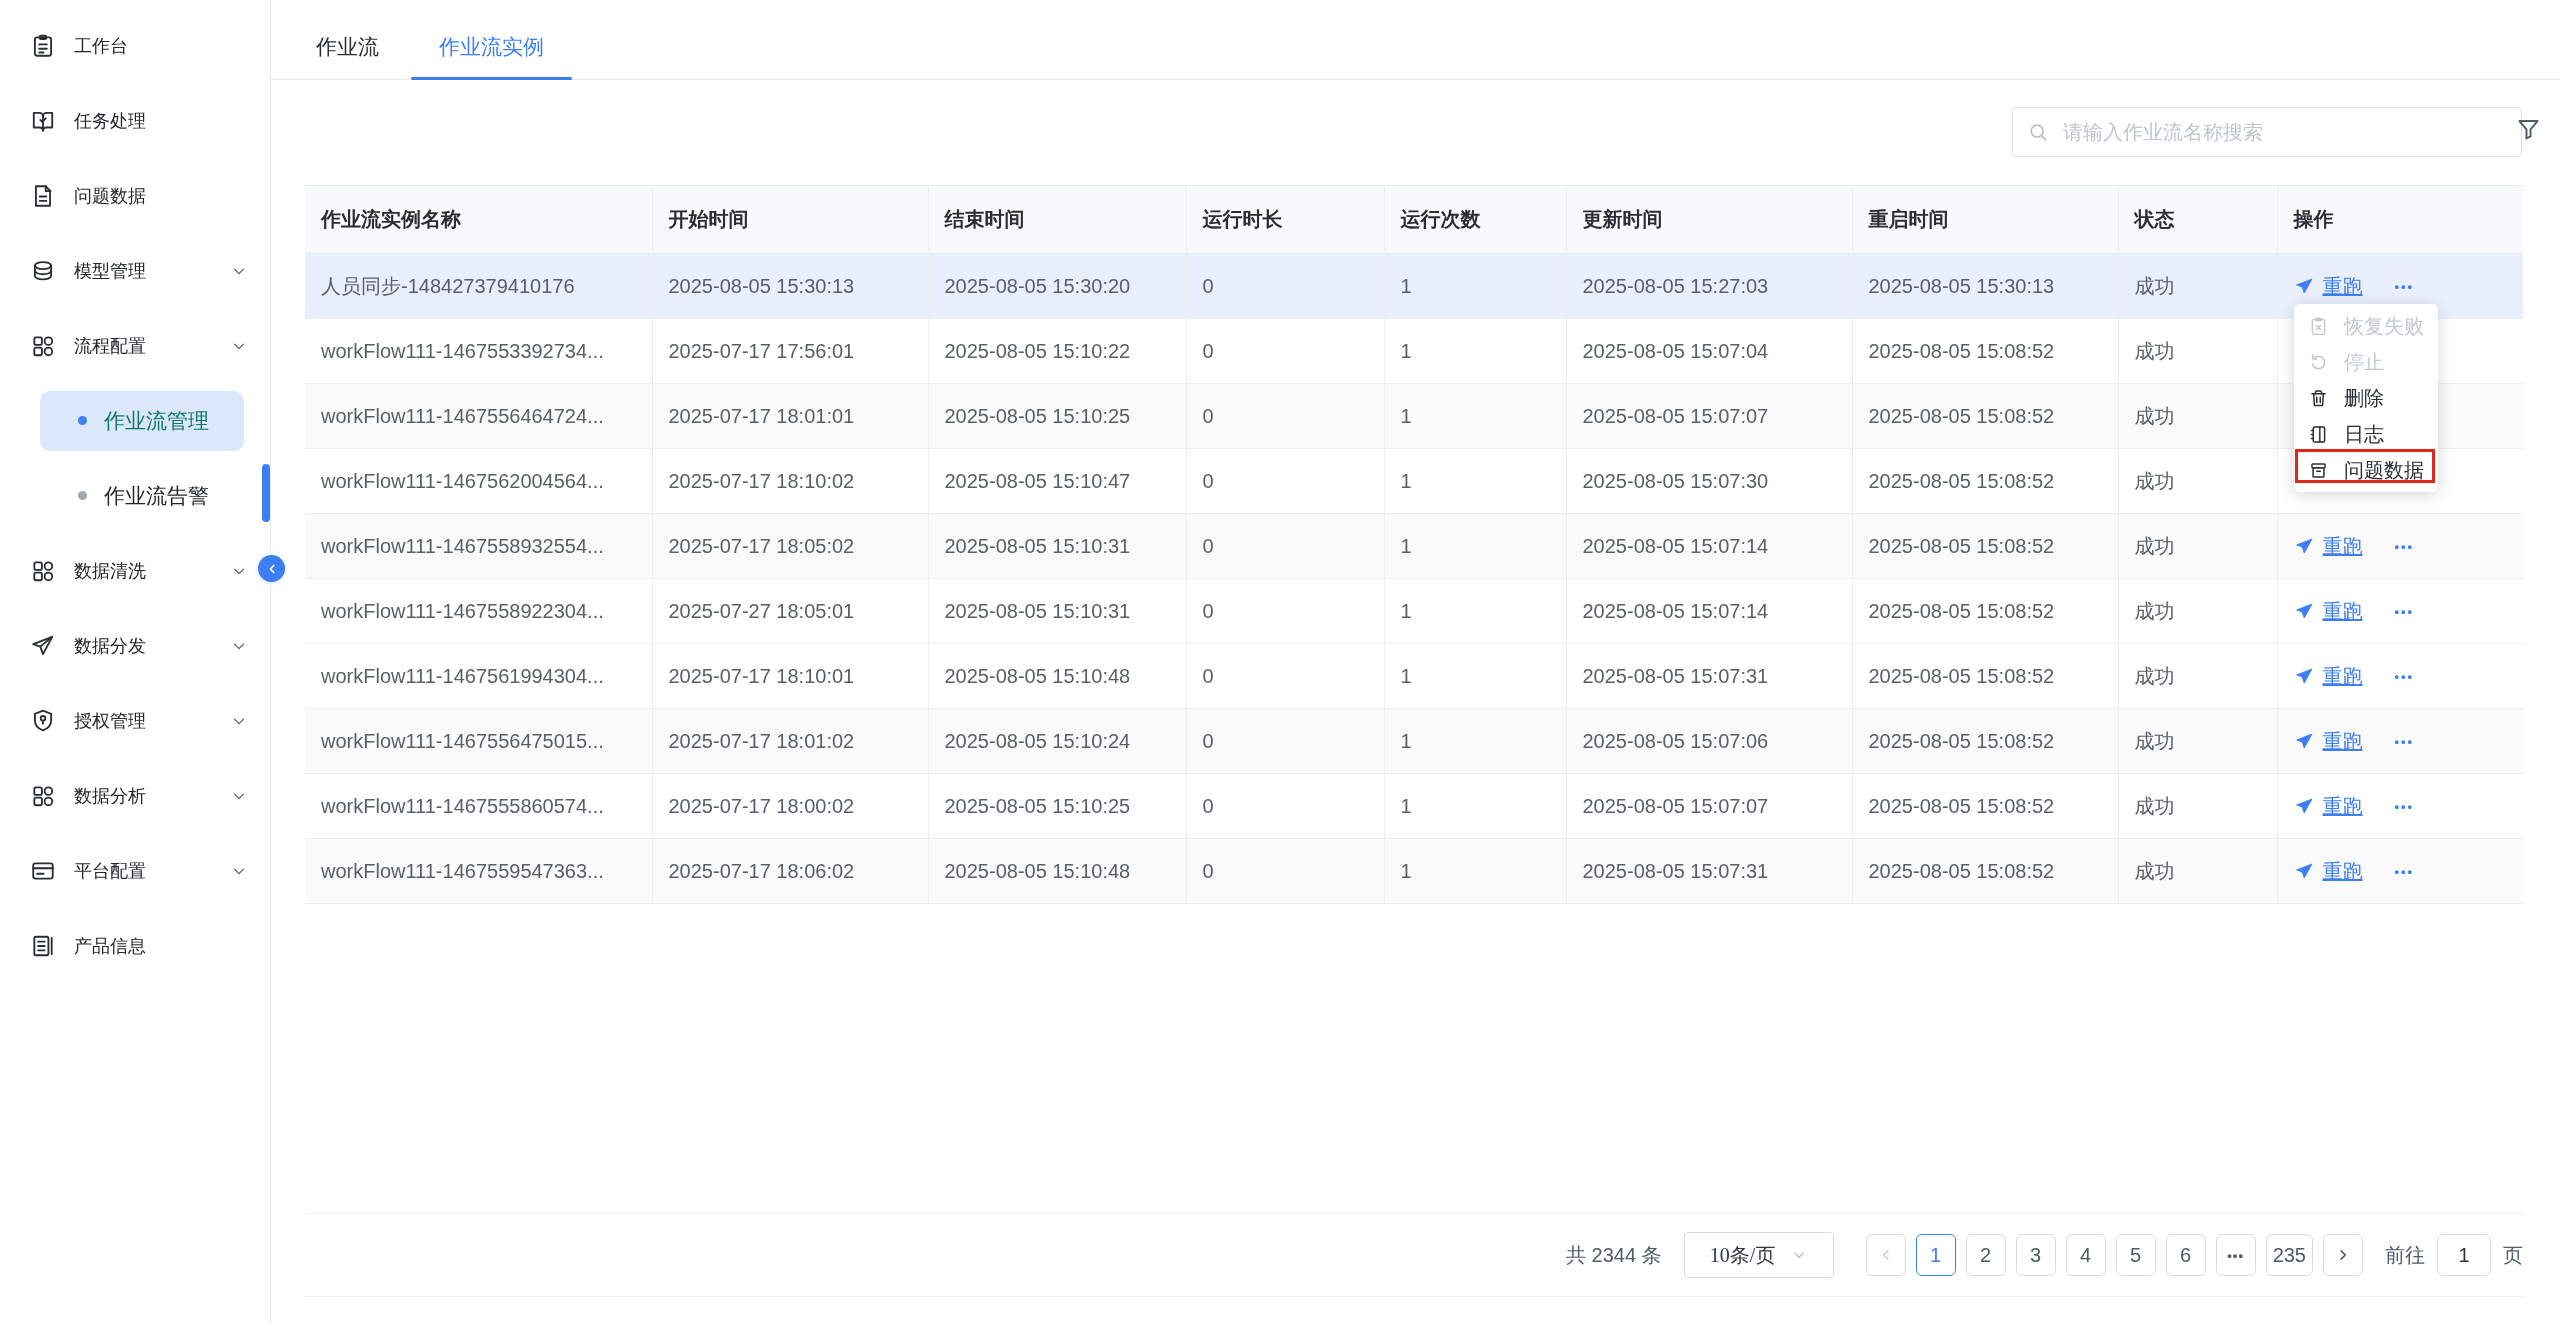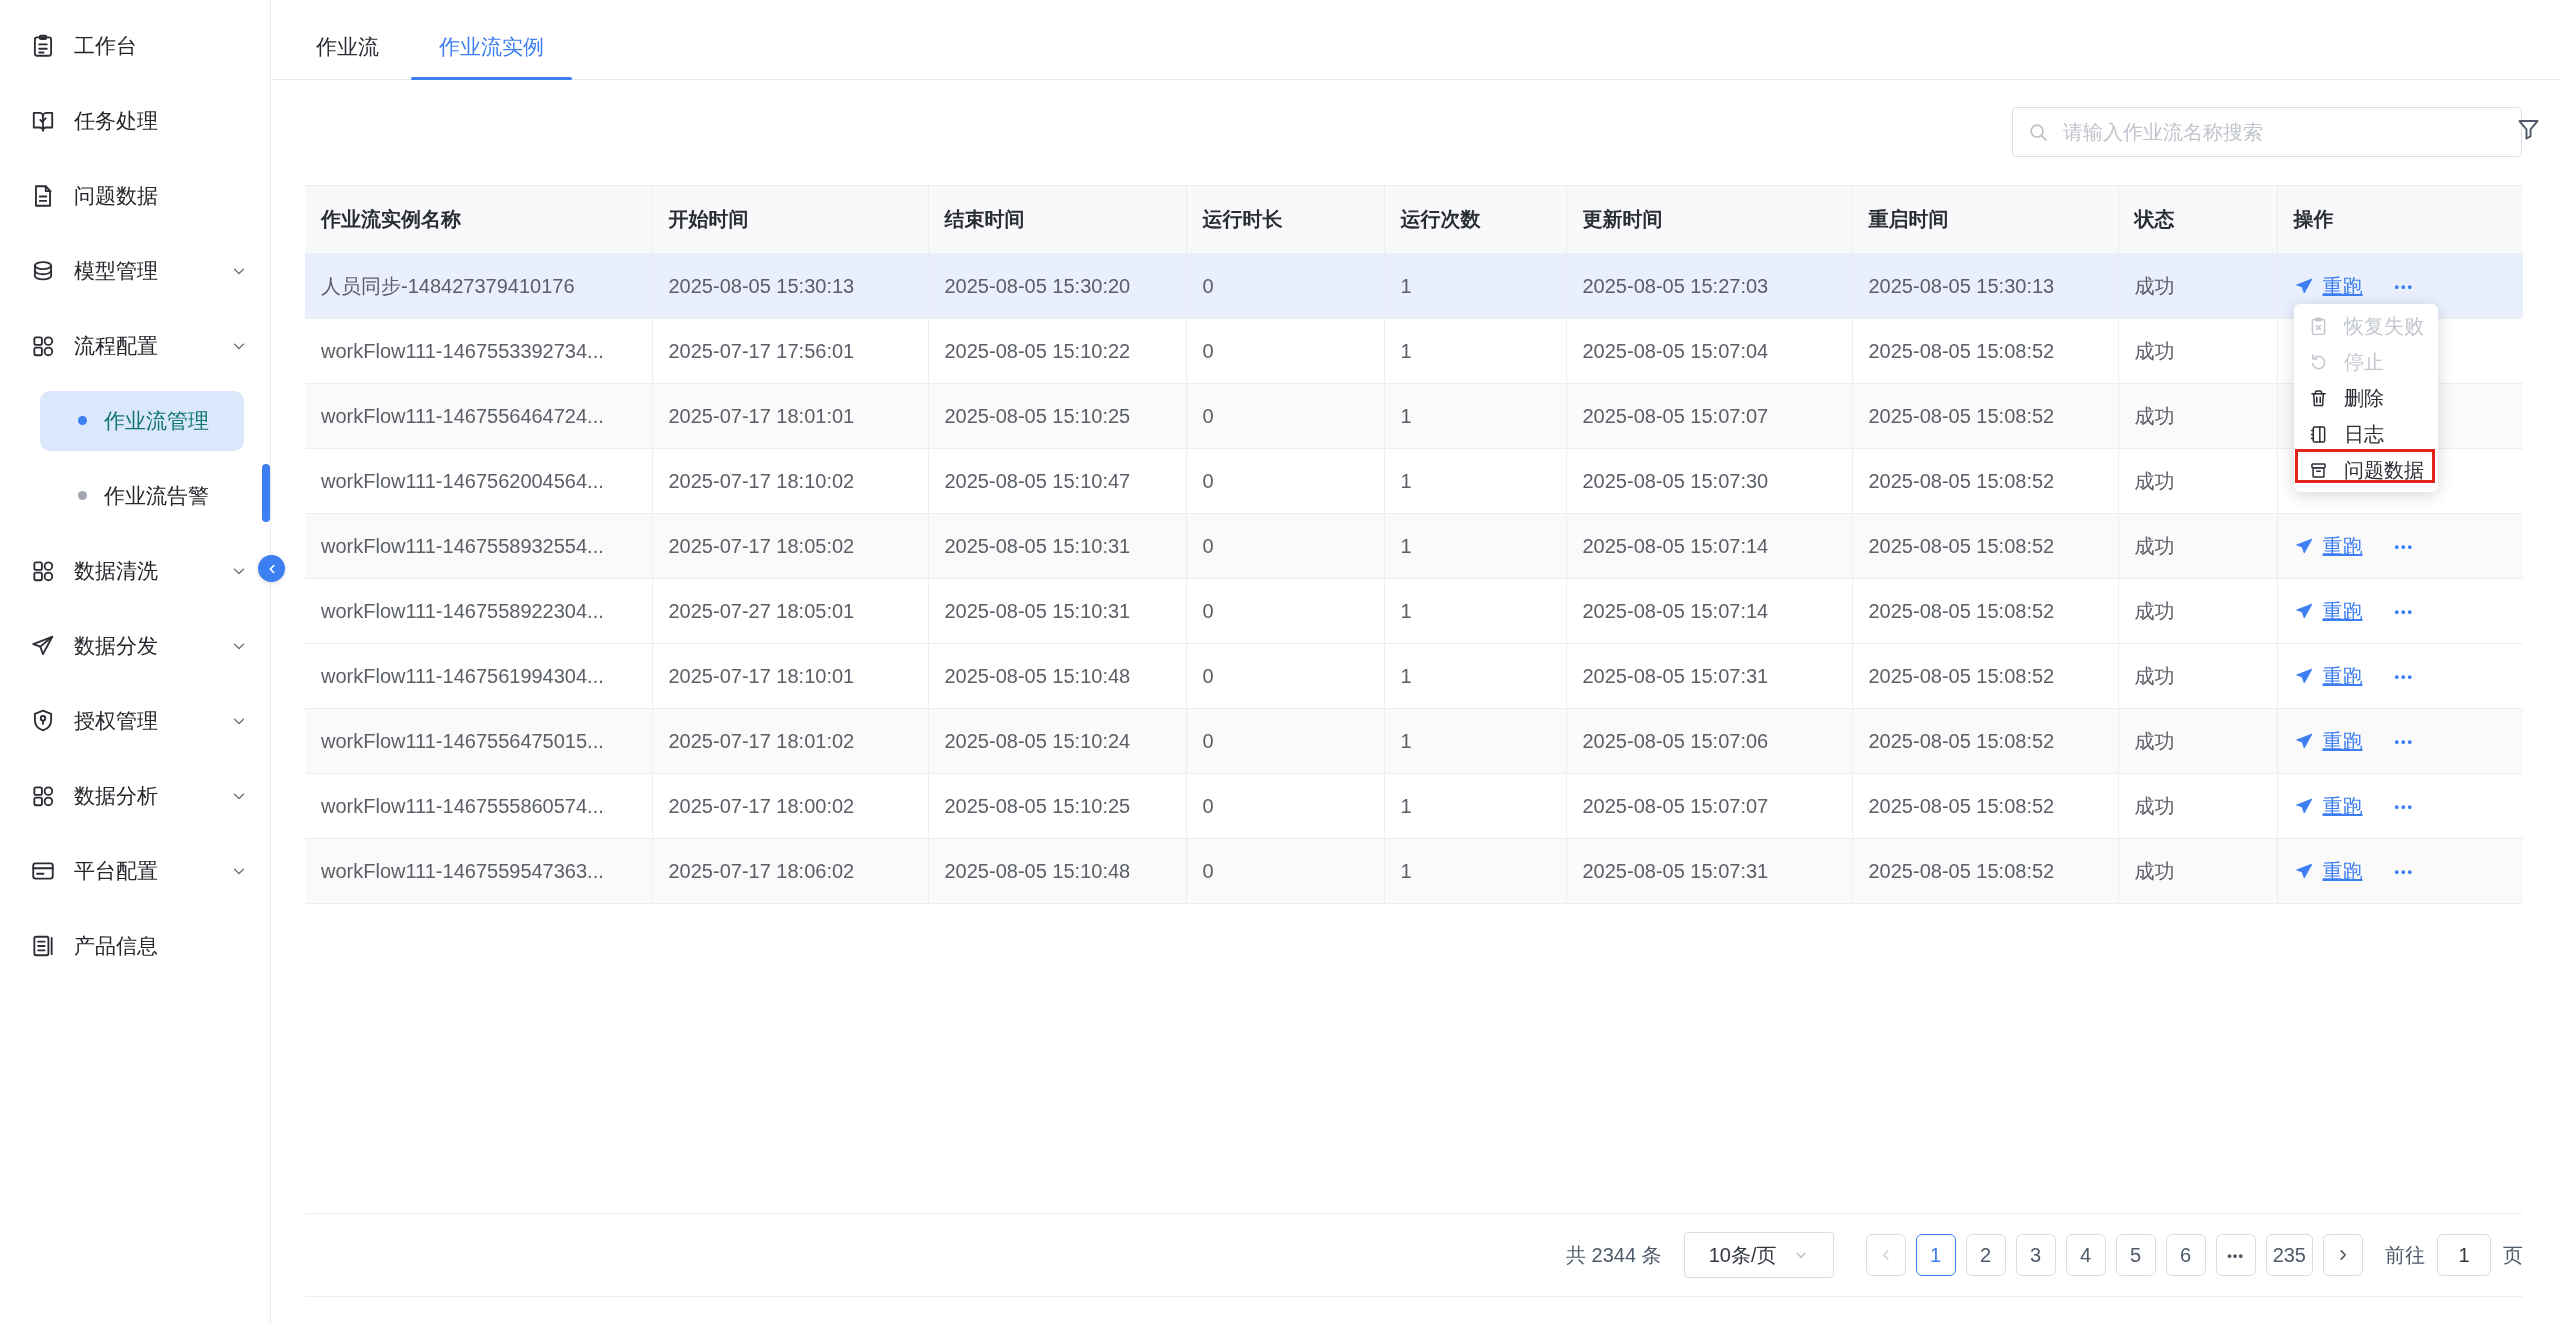--- a/index.html
+++ b/index.html
@@ -11,21 +11,21 @@
   }
   svg { display:block; }
 
   
   .sidebar {
     position:absolute; left:0; top:0; width:271px; height:1323px;
     border-right:1px solid #eaebee; background:#fff; padding-top:8px; z-index:20;
   }
   .side-item {
     height:75px; display:flex; align-items:center;
-    padding:0 22px 0 30px; font-size:21px; color:#23262b; cursor:pointer;
+    padding:0 22px 0 30px; font-size:18px; color:#23262b; cursor:pointer;
   }
   .side-item .ic { width:26px; height:26px; margin-right:18px; flex:none; color:#2a2d33; }
   .side-item .lbl { flex:1; white-space:nowrap; }
   .chev { width:18px; height:18px; color:#5f646c; flex:none; }
   .chev.up svg { transform:rotate(180deg); }
 
   .side-sub { height:75px; display:flex; align-items:center; padding:0 26px 0 40px; cursor:pointer; }
   .side-sub .inner {
     flex:1; height:60px; display:flex; align-items:center;
     padding-left:38px; border-radius:10px; font-size:21px; color:#23262b;
@@ -104,21 +104,21 @@
   
   .footer {
     position:absolute; left:34px; top:1213px; width:2218px; height:84px;
     border-top:1px solid #edeef2; border-bottom:1px solid #edeef2;
     display:flex; align-items:center; justify-content:flex-end; gap:10px;
     font-size:20px; color:#4e5969; background:#fff;
   }
   .total { margin-right:12px; color:#4e5969; }
   .psel {
     width:150px; height:46px; border:1px solid #d9dce1; border-radius:4px;
-    display:flex; align-items:center; justify-content:center; gap:16px; color:#303540; cursor:pointer;
+    display:flex; align-items:center; justify-content:center; gap:16px; color:#303540; cursor:pointer;font-family:Liberation Serif, serif;
   }
   .psel .chev-s { width:16px; height:16px; color:#b9bec7; }
   .pbtn {
     min-width:40px; height:42px; border:1px solid #d9dce1; border-radius:6px; background:#fff;
     display:flex; align-items:center; justify-content:center; padding:0 6px;
     font-size:20px; color:#4e5969; cursor:pointer;
   }
   .page[data-variant="active"] { border-color:#3d7ef2; color:#3d7ef2; }
   .page[data-variant="ellipsis"] { font-size:13px; letter-spacing:1px; font-weight:700; }
   .arrow { width:40px; }

